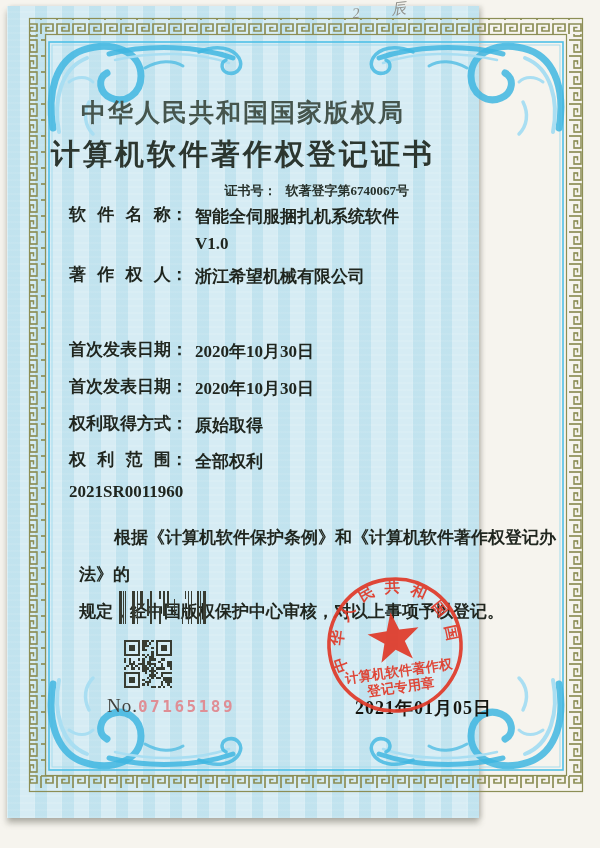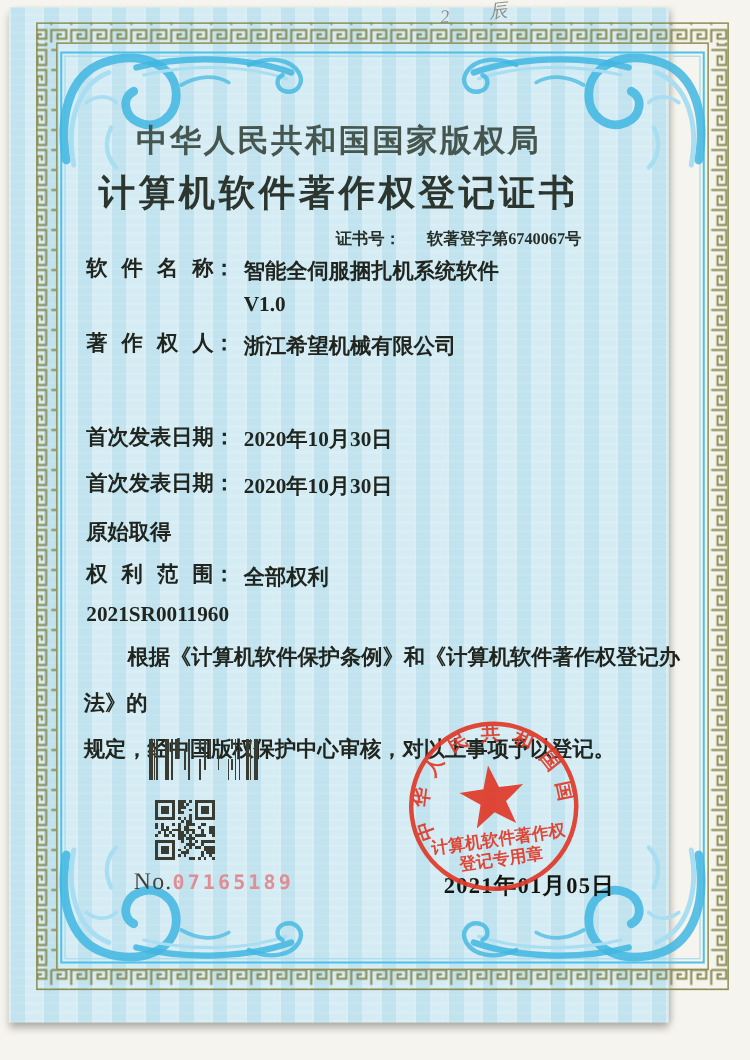--- a/index.html
+++ b/index.html
@@ -8,54 +8,54 @@
     background:#f6f4ee;
     font-family:"Liberation Serif","DejaVu Serif",serif;
   }
   .page{position:relative;width:600px;height:848px}
   .handwriting{
     position:absolute;left:352px;top:1px;z-index:5;
     font-size:15px;font-style:italic;color:#8f8f89;
     letter-spacing:14px;transform:rotate(-6deg);white-space:nowrap;
   }
   .cert{
-    position:absolute;left:7px;top:6px;width:528px;height:812px;
+    position:absolute;left:7px;top:6px;width:472px;height:812px;
     background:
       repeating-linear-gradient(90deg, rgba(255,255,255,.38) 0 1.5px, rgba(0,0,0,0) 1.5px 27px),
       repeating-linear-gradient(90deg, rgba(120,195,220,.16) 0 13px, rgba(255,255,255,.15) 13px 27px),
       repeating-linear-gradient(0deg, rgba(255,255,255,.10) 0 2px, rgba(0,0,0,0) 2px 7px),
       #cfe9f2;
     box-shadow:0 5px 6px rgba(100,100,88,.45), 3px 0 4px rgba(120,120,110,.2);
   }
   .deco{position:absolute;left:0;top:0;pointer-events:none}
   .issuer{
     position:absolute;top:90px;left:0;right:0;text-align:center;
     font-size:25px;font-weight:bold;letter-spacing:2px;color:#46554d;
   }
   .title{
     position:absolute;top:129px;left:0;right:0;text-align:center;
     font-size:29px;font-weight:bold;letter-spacing:3px;color:#2c362f;
   }
   .certno{
     position:absolute;top:176px;right:70px;
     font-size:13px;font-weight:bold;color:#26302a;white-space:nowrap;
   }
-  .certno .lbl{margin-right:21px}
+  .certno .lbl{margin-right:9px}
   .row{
     position:absolute;left:62px;display:flex;
     font-size:17px;font-weight:bold;color:#20261f;
   }
   .row .lb{width:126px;flex:none;white-space:nowrap}
   .row .val{white-space:nowrap;line-height:27px}
   .gap4{word-spacing:7px}
   .gap3{word-spacing:20px}
   .r1{top:197px}.r2{top:257px}.r3{top:332px}.r4{top:369px}
   .r5{top:406px}.r6{top:442px}.r7{top:472px}
   .statement{
-    position:absolute;left:60px;top:501px;width:486px;margin:0;
+    position:absolute;left:60px;top:501px;width:486px;margin:12px;
     font-size:17px;font-weight:bold;line-height:37px;color:#20261f;
   }
   .statement .s1{display:block;text-indent:35px}
   .statement .s2{display:block}
   .barcode{position:absolute;left:112px;top:585px}
   .qrcode{position:absolute;left:117px;top:634px}
   .serial{position:absolute;left:100px;top:689px;display:flex;align-items:baseline;}
   .serial .no{font-size:19px;color:#41413d;letter-spacing:1px}
   .serial .digits{
     font-family:"DejaVu Sans Mono",monospace;
@@ -136,20 +136,21 @@
       <span class="lb">首次发表日期：</span>
       <span class="val">2020年10月30日</span>
     </div>
 
     <div class="row r4">
       <span class="lb">首次发表日期：</span>
       <span class="val">2020年10月30日</span>
     </div>
 
     <div class="row r5">
+      <span class="lb">权利取得方式：</span>
       <span class="val">原始取得</span>
     </div>
 
     <div class="row r6">
       <span class="lb gap4">权 利 范 围：</span>
       <span class="val">全部权利</span>
     </div>
 
     <div class="row r7">
       <span class="val">2021SR0011960</span>

